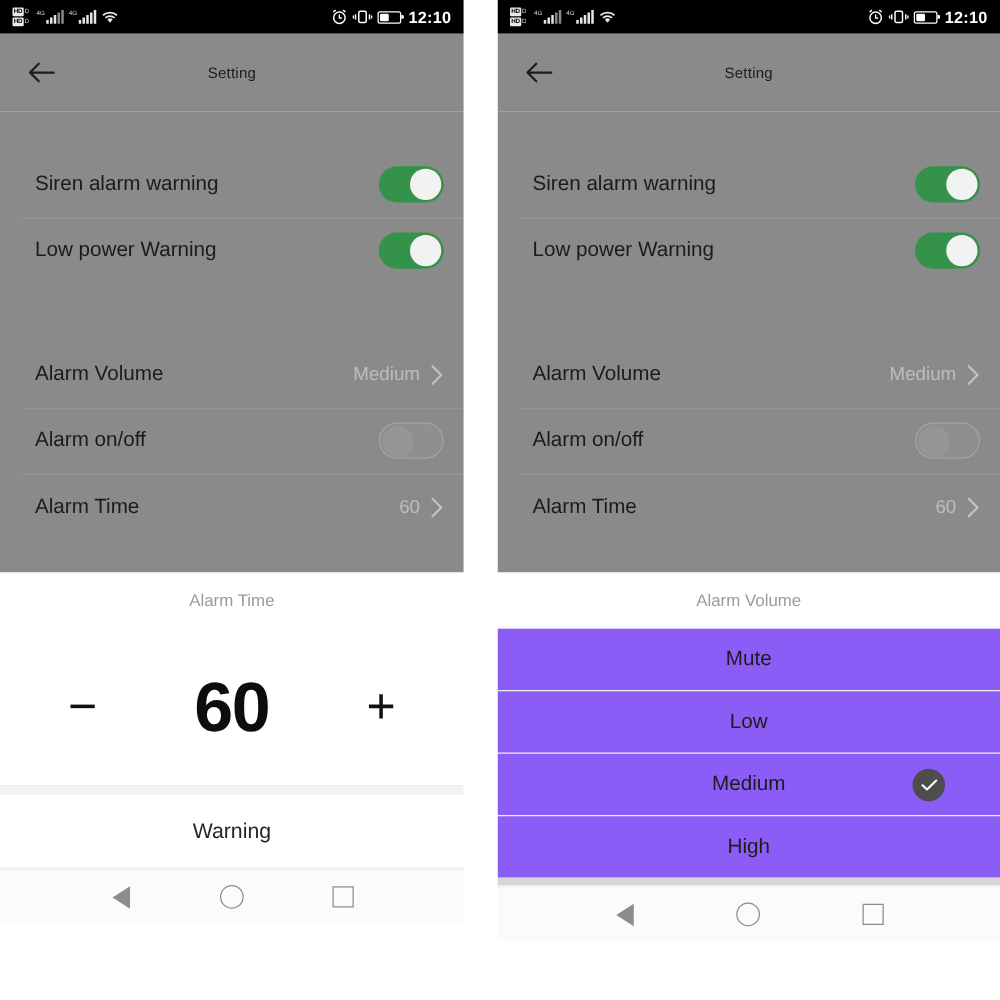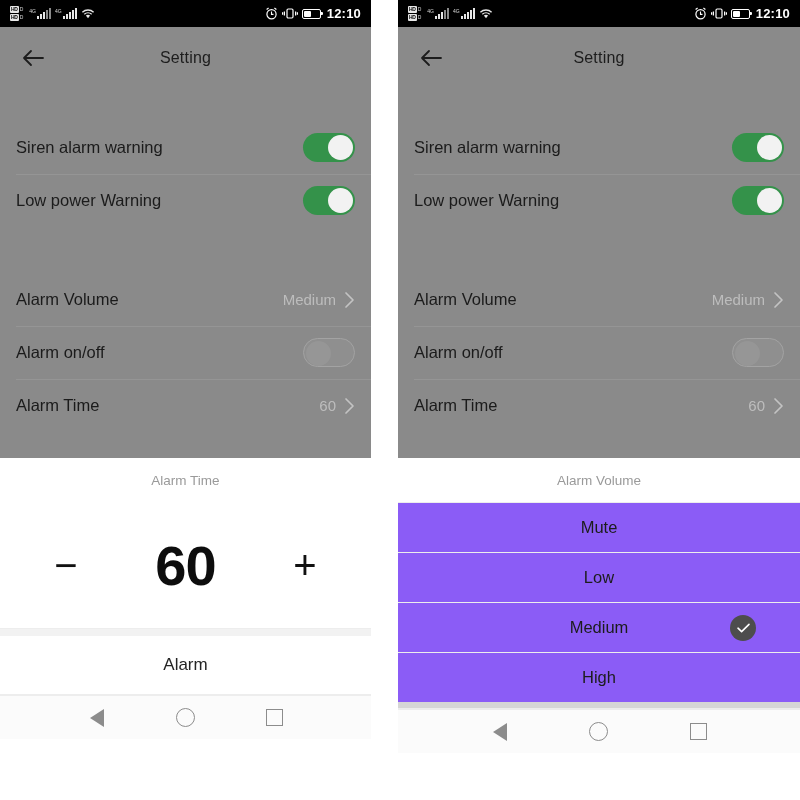--- a/index.html
+++ b/index.html
@@ -113,21 +113,21 @@
   .back-arrow {
     position: absolute;
     left: 16px;
     width: 34px; height: 34px;
     display: flex; align-items: center; justify-content: center;
     cursor: pointer;
   }
   .app-title {
     width: 100%;
     text-align: center;
-    font-size: 16px;
+    font-size: 12px;
     color: #1d1d1d;
     letter-spacing: 0.2px;
   }
 
   
   .settings-body {
     background: #8a8a8a;
     position: relative;
   }
   .phone.left .settings-body { height: 369px; }
@@ -148,20 +148,21 @@
   .row + .row::before {
     content: "";
     position: absolute;
     left: 16px; right: 0; top: 0;
     height: 1px;
     background: rgba(255,255,255,0.10);
   }
   .row-label {
     font-size: 16.5px;
     color: #1b1b1b;
+    margin-left: 12px;
   }
   .row-right {
     display: flex;
     align-items: center;
     gap: 8px;
   }
   .row-value {
     font-size: 15px;
     color: #bdbdbd;
   }
@@ -421,21 +422,21 @@
 
     <div class="sheet">
       <div class="sheet-title">Alarm Time</div>
       <div class="stepper">
         <span class="step-btn">−</span>
         <span class="step-value">60</span>
         <span class="step-btn">+</span>
       </div>
       <div class="thin-div"></div>
       <div class="gap-div"></div>
-      <div class="sheet-btn">Alarm</div>
+      <div class="sheet-btn">Warning</div>
       <div class="thin-div"></div>
     </div>
 
     <div class="navbar">
       <span class="nav-btn">
           <span class="nav-tri"></span>
         </span>
       <span class="nav-btn">
           <span class="nav-circ"></span>
         </span>

